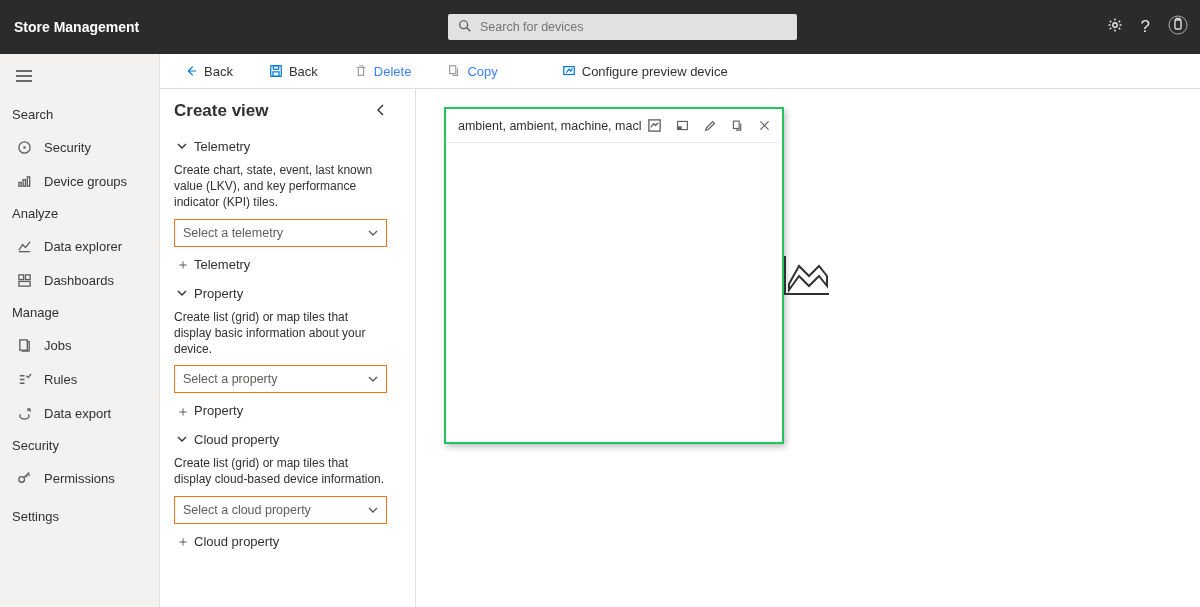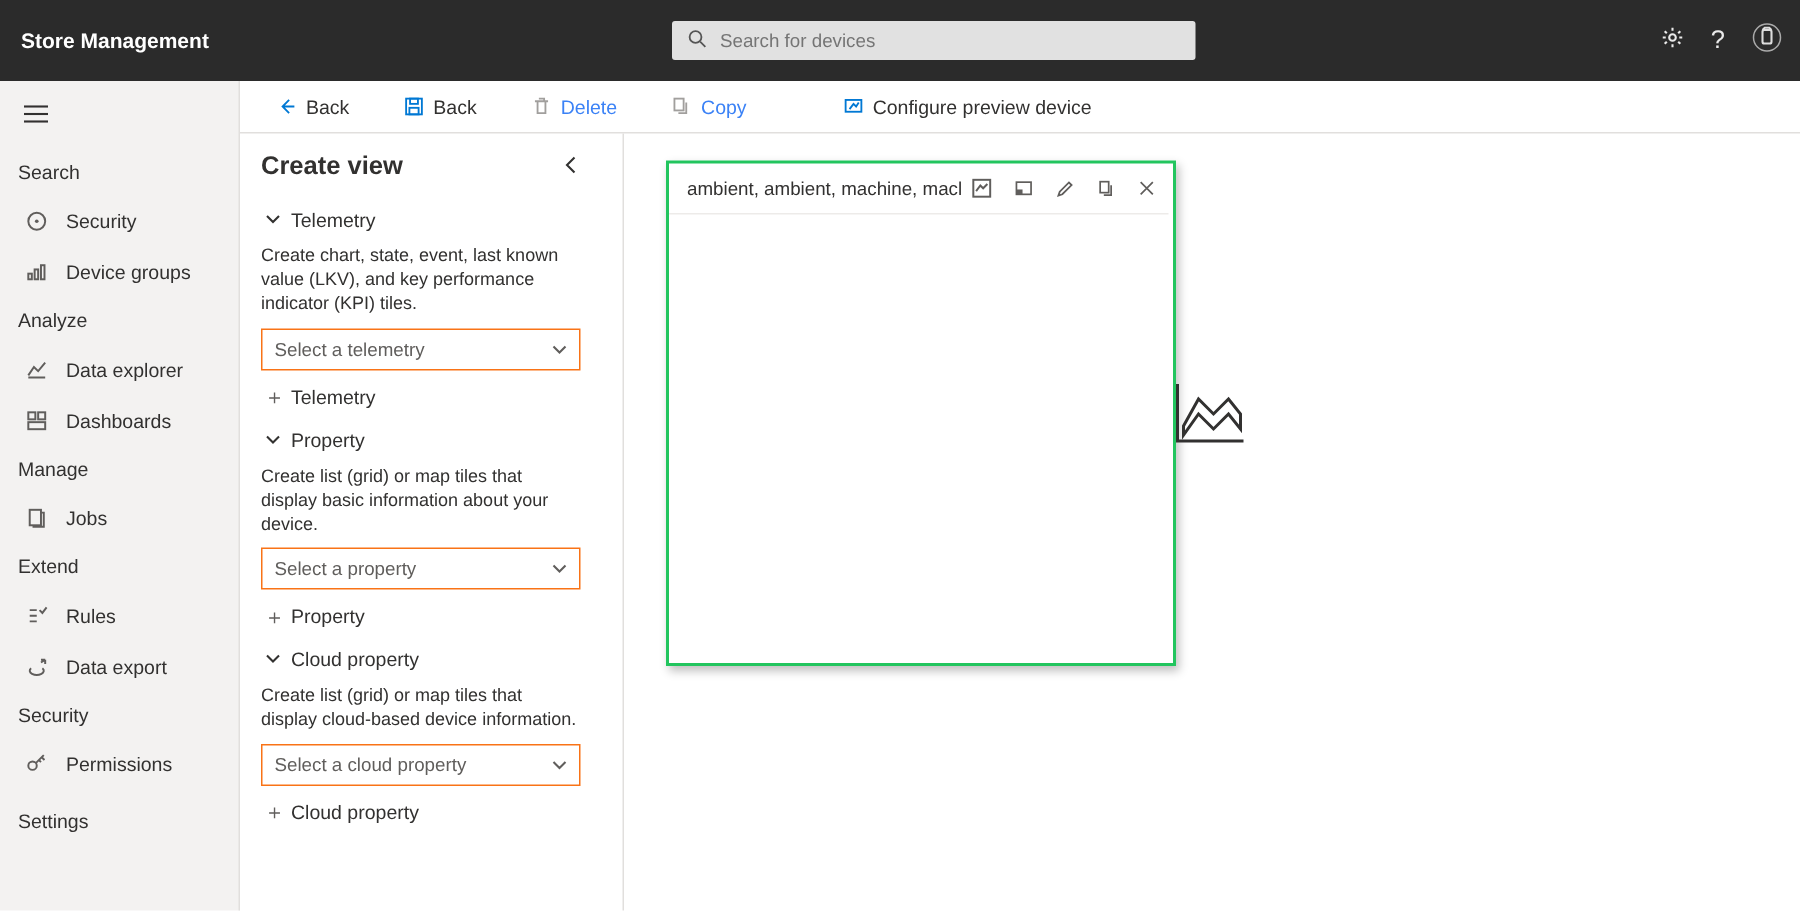--- a/index.html
+++ b/index.html
@@ -144,21 +144,20 @@
     <div class="nav-item">
       <span class="icon">
           <svg width="15" height="15" viewBox="0 0 16 16">
             <rect x="3" y="2" width="8" height="11" class="line"></rect>
             <path class="line" d="M11 4 h2 v10 h-8"></path>
           </svg>
         </span>
       <span>Jobs</span>
     </div>
 
-    <div class="nav-group-label">Extend</div>
     <div class="nav-item">
       <span class="icon">
           <svg width="15" height="15" viewBox="0 0 16 16">
             <path class="line" d="M3 4 h5 M3 8 h5 M3 12 h5"></path>
             <path class="line" d="M10 4 l2 2 l3 -4"></path>
           </svg>
         </span>
       <span>Rules</span>
     </div>
     <div class="nav-item">

